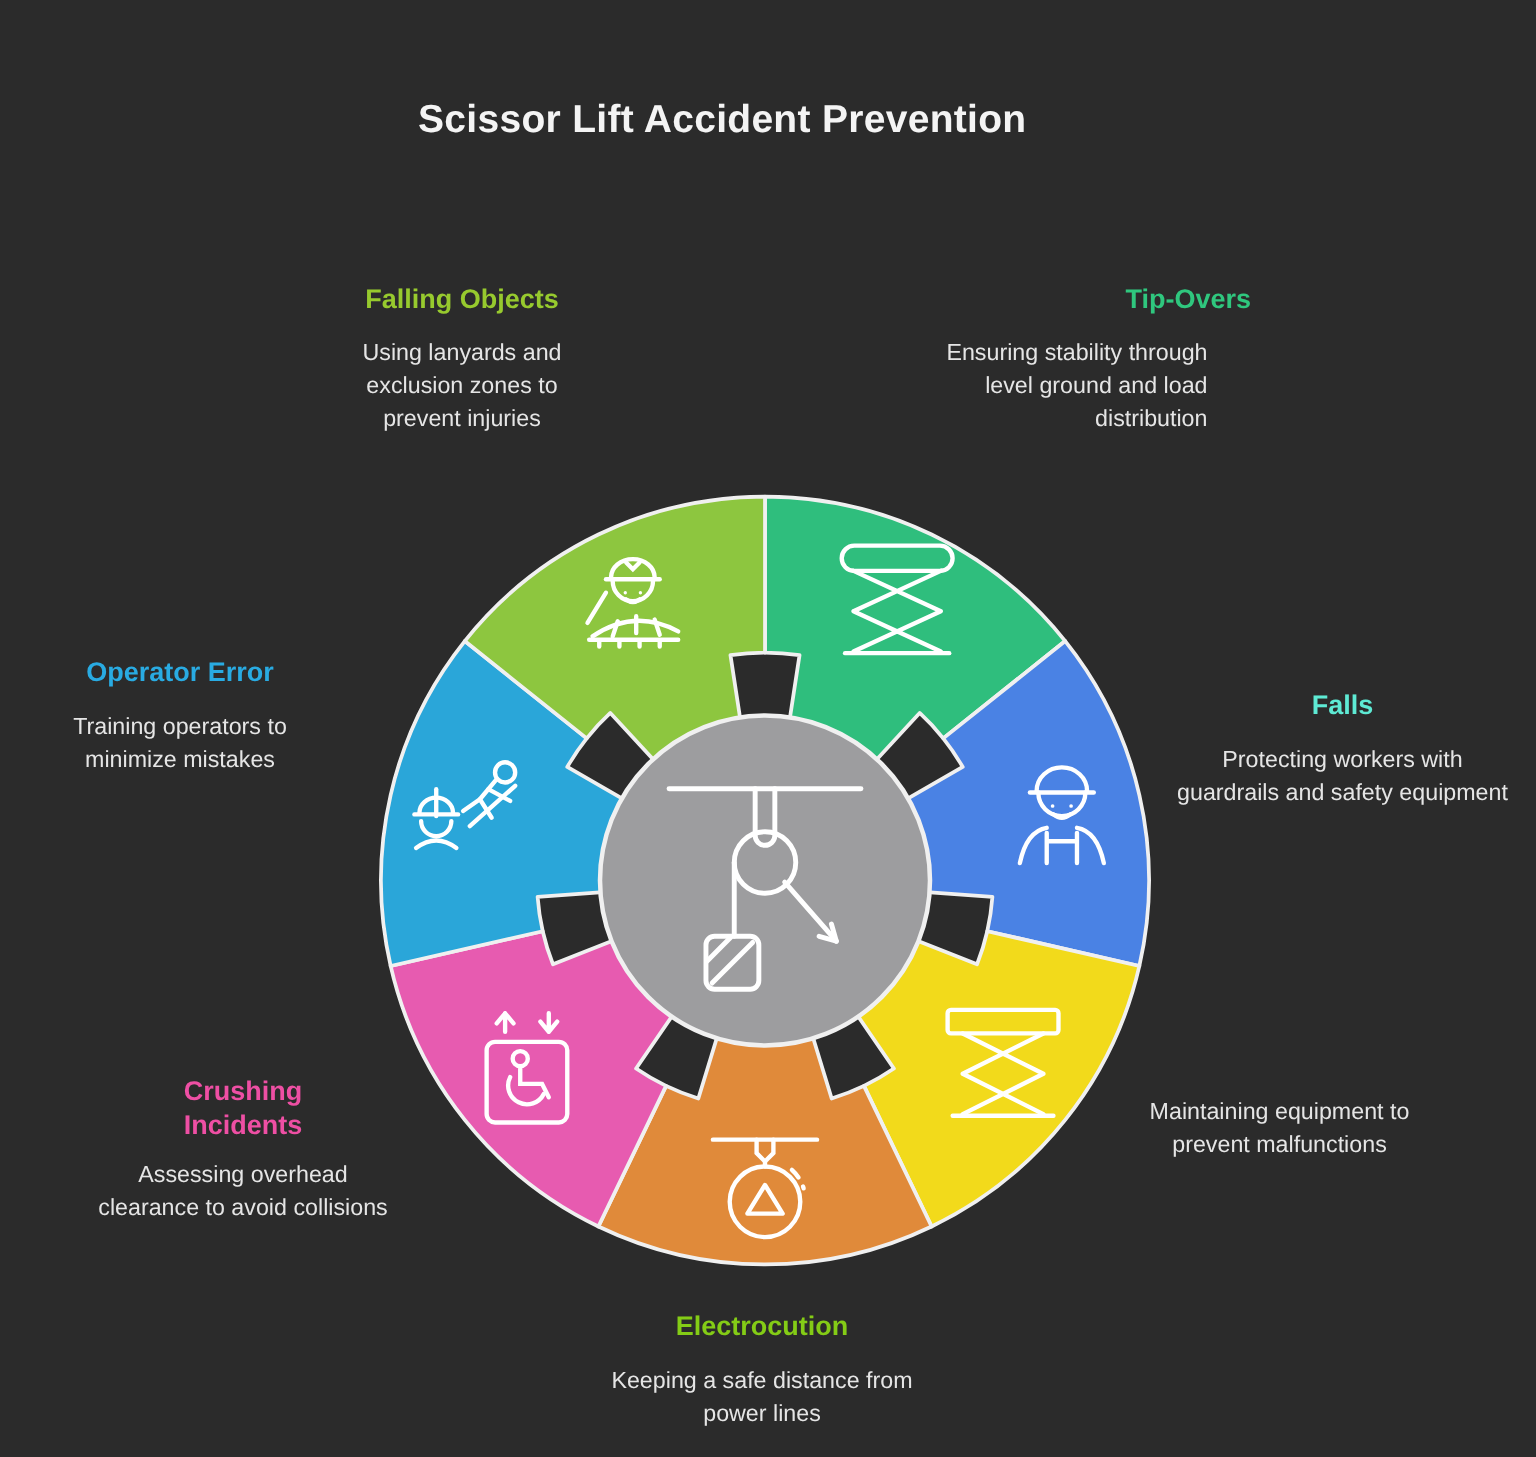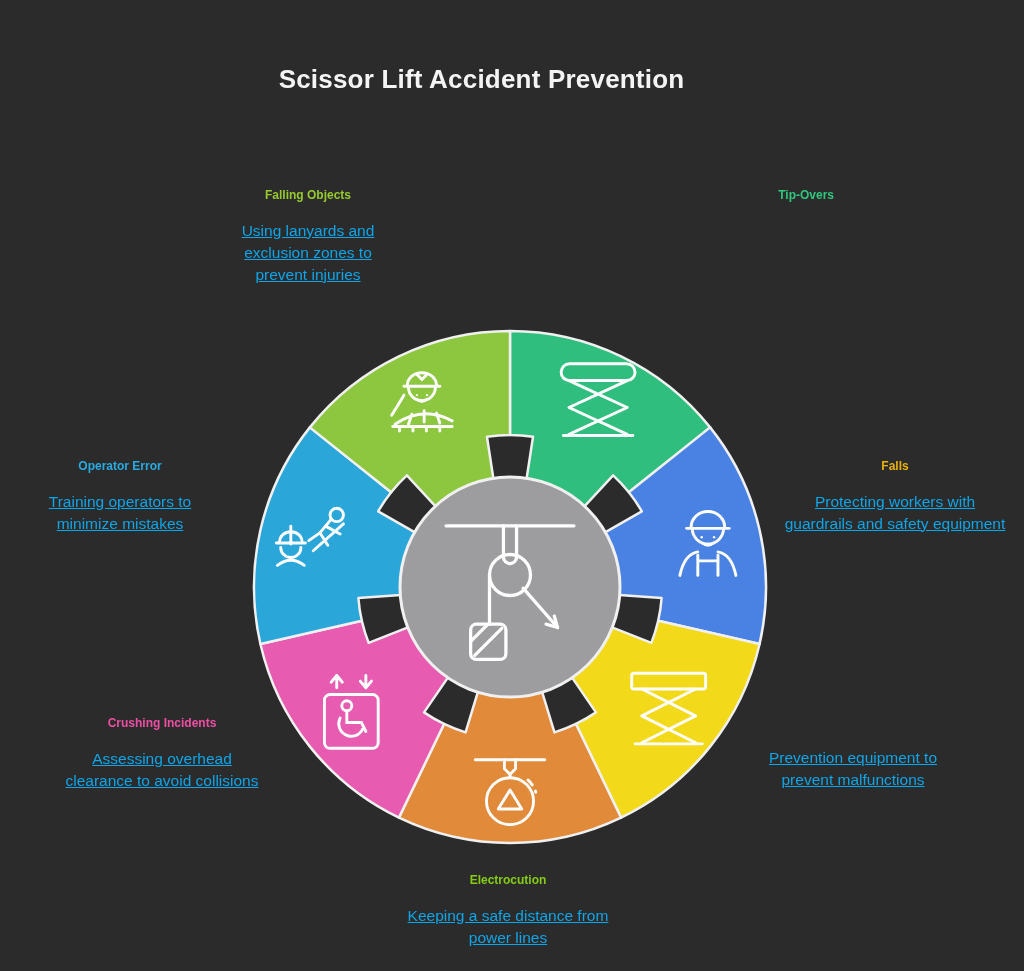--- a/index.html
+++ b/index.html
@@ -10,65 +10,66 @@
     overflow:hidden;
   }
   .stage{position:relative;width:1024px;height:971px;background:#2b2b2b;}
   .title{
     position:absolute;left:0;top:64px;width:963px;
     text-align:center;font-size:26px;font-weight:700;color:#f4f4f4;
     letter-spacing:.2px;
   }
   .label-block{position:absolute;text-align:center;}
   .label-block h2{
-    margin:0 auto 14px auto;font-size:12px;font-weight:700;line-height:1.3;
+    margin:0 auto 14px auto;font-size:18px;font-weight:700;line-height:1.3;
   }
   .label-block p{
-    margin:16px auto;font-size:15.5px;line-height:1.42;color:#0ea5e9;font-weight:400;text-decoration:underline;
+    margin:0 auto;font-size:15.5px;line-height:1.42;color:#e5e5e5;font-weight:400;
   }
   .lbl-falling-objects{left:183px;top:188px;width:250px;}
   .lbl-falling-objects p{width:182px;}
   .lbl-tip-overs{left:584px;top:188px;width:250px;text-align:right;}
   .lbl-tip-overs p{width:192px;}
   .lbl-falls{left:768px;top:459px;width:254px;}
   .lbl-falls p{width:226px;}
   .lbl-equipment-failure{left:722px;top:731px;width:262px;}
   .lbl-equipment-failure p{width:216px;}
   .lbl-electrocution{left:378px;top:873px;width:260px;}
   .lbl-electrocution p{width:216px;}
   .lbl-crushing-incidents{left:40px;top:716px;width:244px;}
   .lbl-crushing-incidents h2{width:150px;margin-bottom:10px;}
   .lbl-crushing-incidents p{width:200px;}
-  .lbl-operator-error{left:0px;top:459px;width:240px;}
+  .lbl-operator-error{left:0px;top:437px;width:240px;}
   .lbl-operator-error p{width:192px;}
   #wheel{position:absolute;left:249px;top:326px;}
 </style>
 </head>
 <body>
 
 <div class="stage">
 
   <div class="title">Scissor Lift Accident Prevention</div>
 
   <div class="label-block lbl-falling-objects">
     <h2 style="color: rgb(151, 202, 46);">Falling Objects</h2>
     <p>Using lanyards and exclusion zones to prevent injuries</p>
   </div>
 
   <div class="label-block lbl-tip-overs">
     <h2 style="color: rgb(47, 199, 126);">Tip-Overs</h2>
+    <p>Ensuring stability through level ground and load distribution</p>
   </div>
 
   <div class="label-block lbl-falls">
-    <h2 style="color: #eab308;">Falls</h2>
+    <h2 style="color: #5eead4;">Falls</h2>
     <p>Protecting workers with guardrails and safety equipment</p>
   </div>
 
   <div class="label-block lbl-equipment-failure">
-    <p>Prevention equipment to prevent malfunctions</p>
+    <p>Maintaining equipment to prevent malfunctions</p>
   </div>
 
   <div class="label-block lbl-electrocution">
     <h2 style="color: #84cc16;">Electrocution</h2>
     <p>Keeping a safe distance from power lines</p>
   </div>
 
   <div class="label-block lbl-crushing-incidents">
     <h2 style="color: rgb(238, 79, 164);">Crushing Incidents</h2>
     <p>Assessing overhead clearance to avoid collisions</p>

